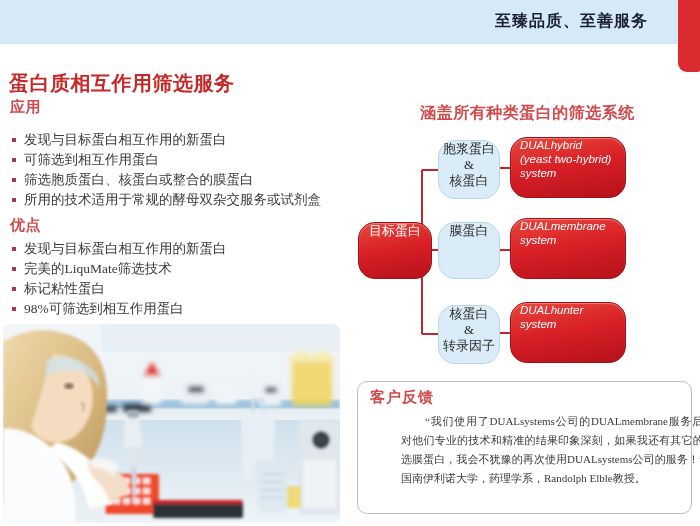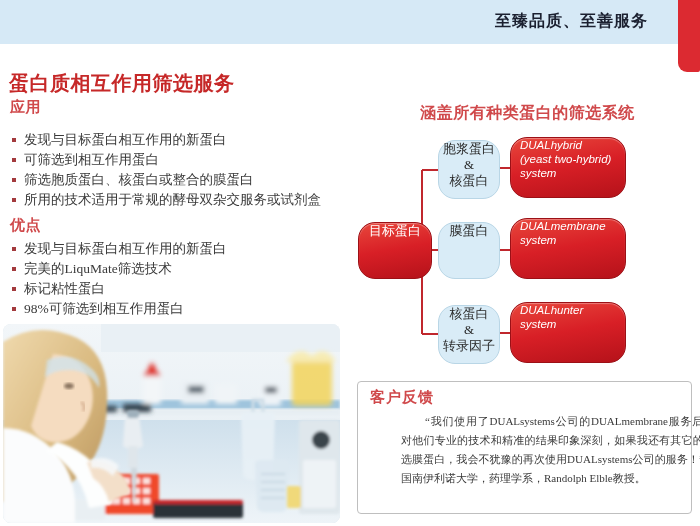--- a/index.html
+++ b/index.html
@@ -169,21 +169,21 @@
   #node-sys-2    { left: 155px; top: 88px;  width: 116px; height: 61px; }
   #node-sys-3    { left: 155px; top: 172px; width: 116px; height: 61px; }
 
   
   #feedback-box {
     position: absolute;
     left: 357px; top: 381px;
     width: 335px; height: 133px;
     box-sizing: border-box;
     border: 1px solid #bfbfbf;
-    border-radius: 4px;
+    border-radius: 10px;
     background: #ffffff;
   }
   #feedback-title {
     position: absolute;
     left: 12px; top: 6px;
     font-family: "Liberation Serif", serif;
     font-size: 15px;
     font-weight: bold;
     color: #d0494b;
     letter-spacing: 1px;

